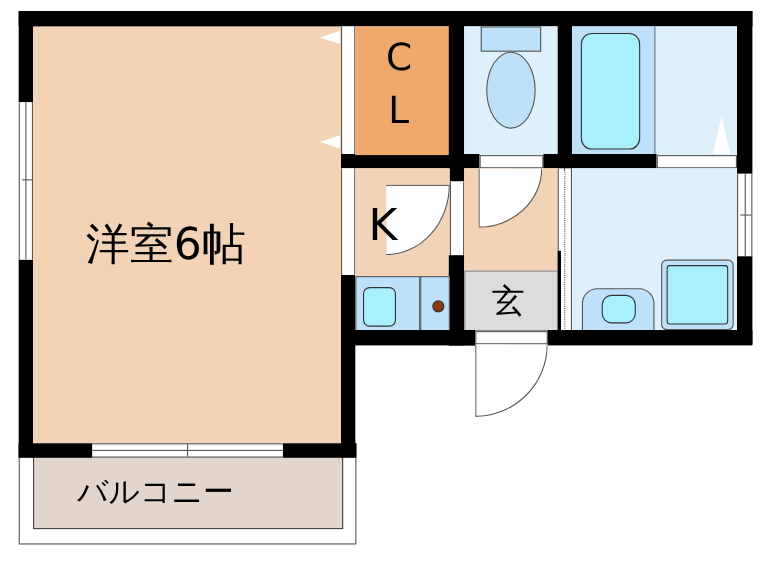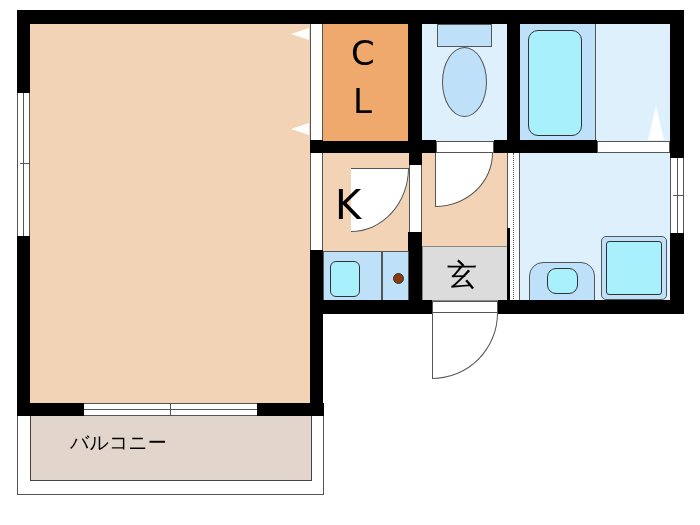--- a/index.html
+++ b/index.html
@@ -16,23 +16,24 @@
   .white{background:#fff;}
   .label{font-family:"DejaVu Sans","Liberation Sans",sans-serif;color:#000;line-height:1;white-space:nowrap;}
 </style>
 </head>
 <body>
 
 <div class="abs" style="left:0;top:0;width:700px;height:525px;">
 
   <div class="abs" style="left:17px;top:403px;width:307px;height:92px;border:1.5px solid #555;background:#fff;"></div>
   <div class="abs" style="left:30px;top:415px;width:282px;height:66px;background:#e2d6cc;border:1.5px solid #444;"></div>
-  <div class="abs label" style="left:70px;top:433px;font-size:19px;text-align:right;">バルコニー</div>
+  <div class="abs label" style="left:70px;top:433px;font-size:28px;text-align:right;">バルコニー</div>
 
   <div class="abs room-main" style="left:30px;top:24px;width:281px;height:380px;"></div>
+  <div class="abs label" style="left:78px;top:202px;font-size:40px;">洋室6帖</div>
 
   <div class="abs wall" style="left:17px;top:10px;width:667px;height:14px;"></div>
   <div class="abs wall" style="left:17px;top:10px;width:13px;height:83px;"></div>
   <div class="abs wall" style="left:17px;top:236px;width:13px;height:180px;"></div>
 
   <div class="abs white" style="left:17px;top:93px;width:13px;height:143px;border-left:1px solid #555;border-right:1px solid #555;">
     <div class="abs" style="left:5px;top:0;width:1px;height:143px;background:#555;"></div>
     <div class="abs" style="left:2px;top:70px;width:9px;height:1px;background:#555;"></div>
   </div>
 

